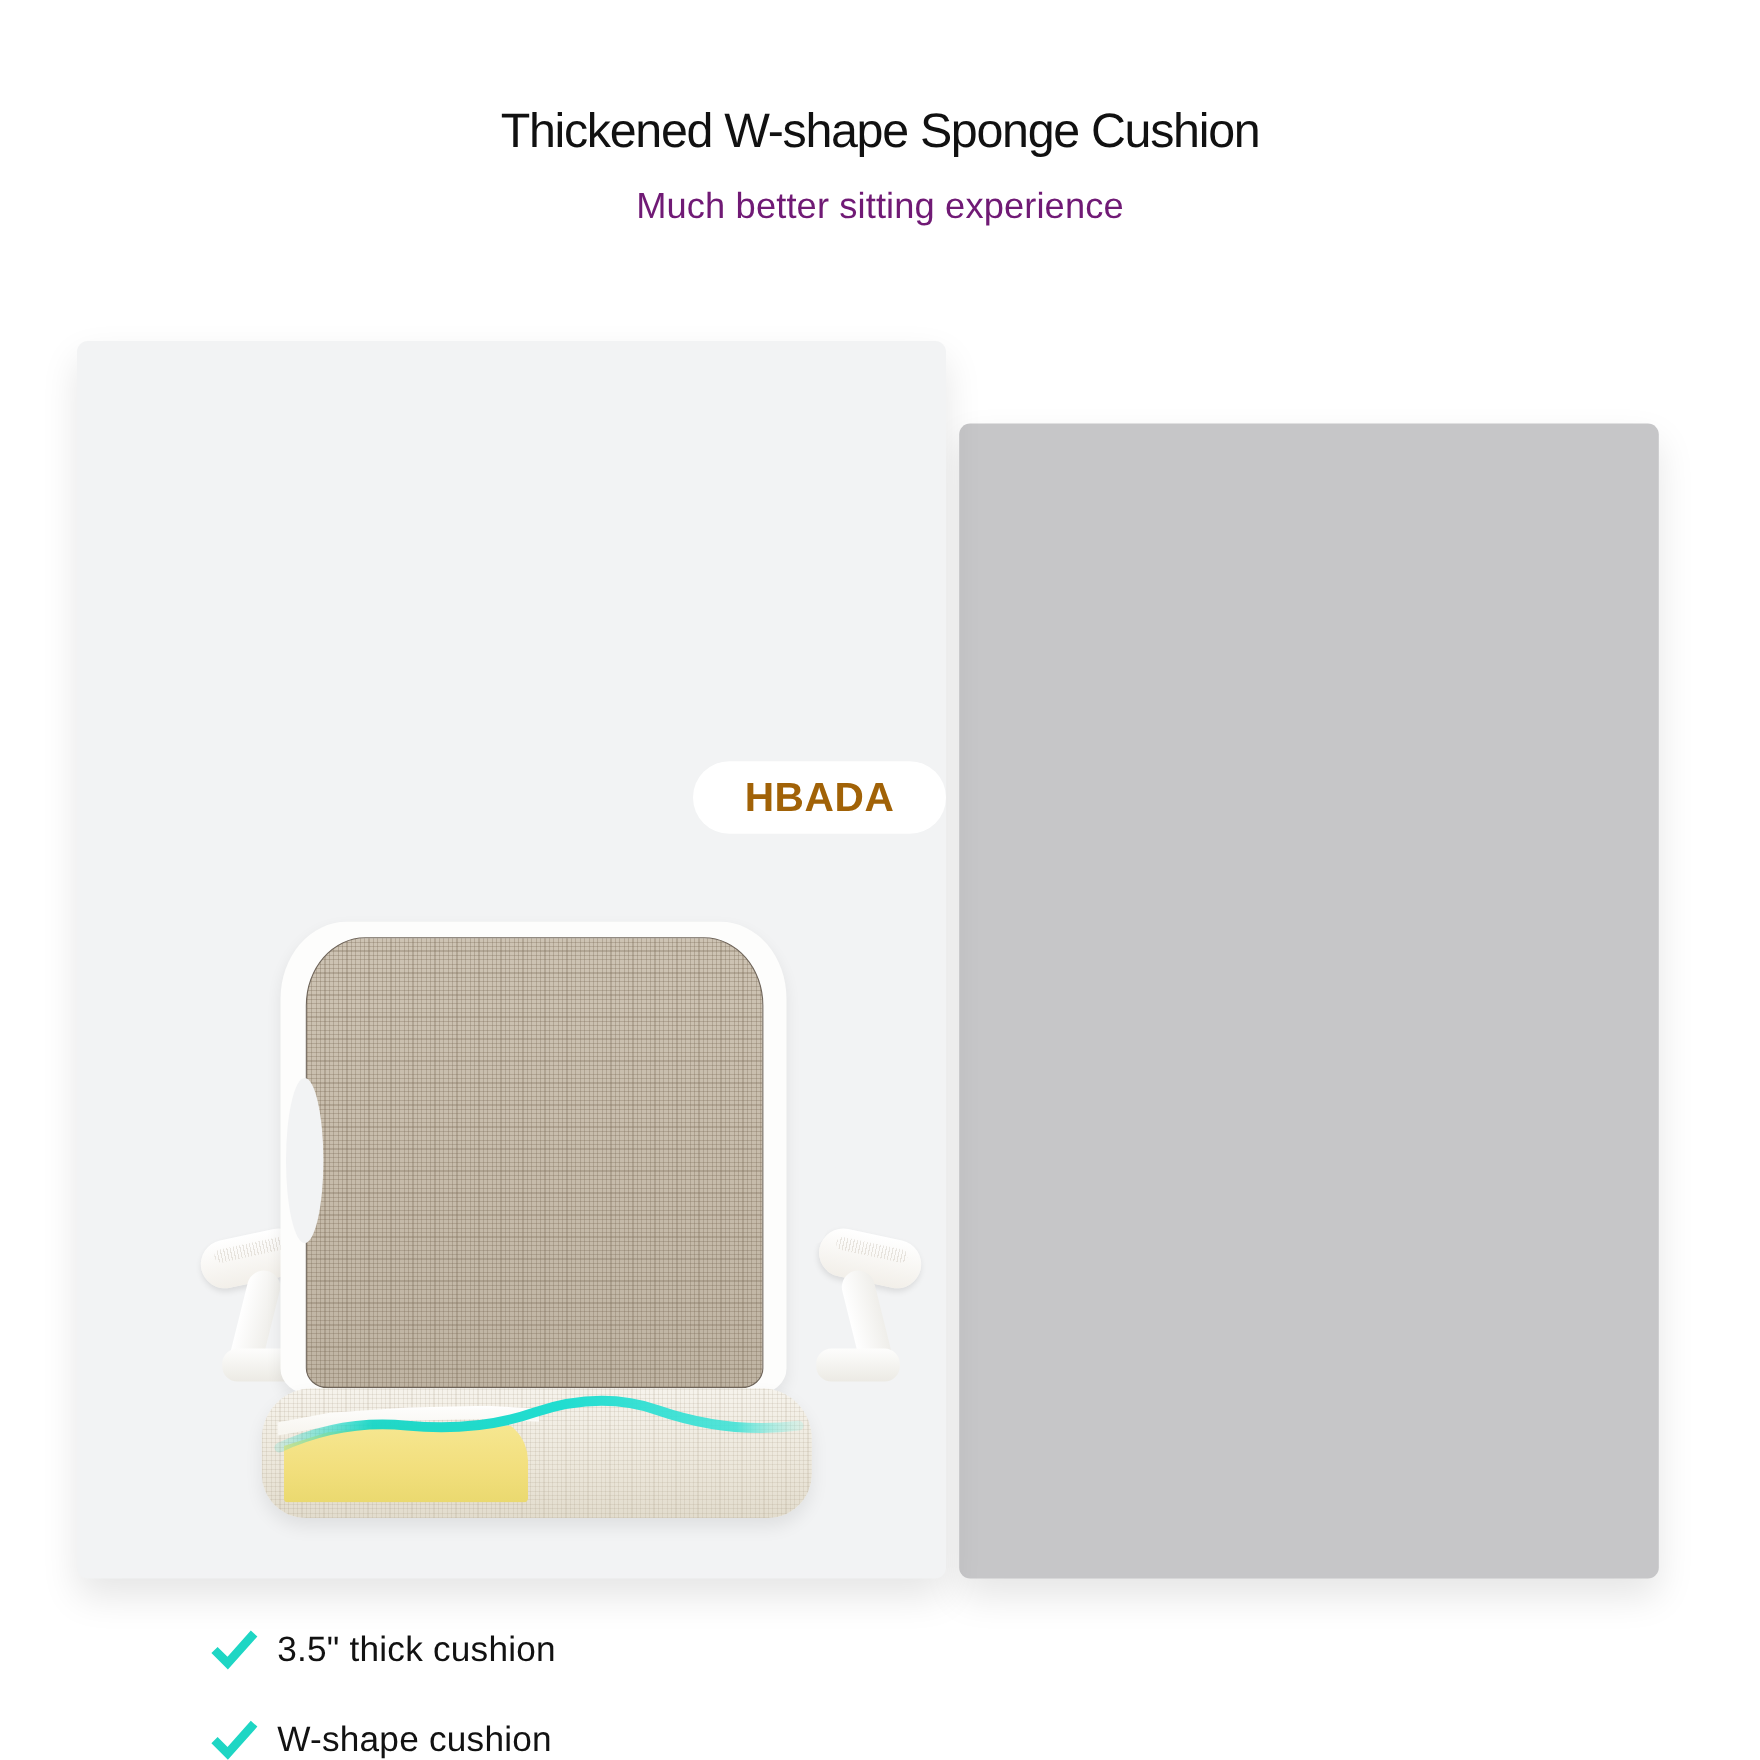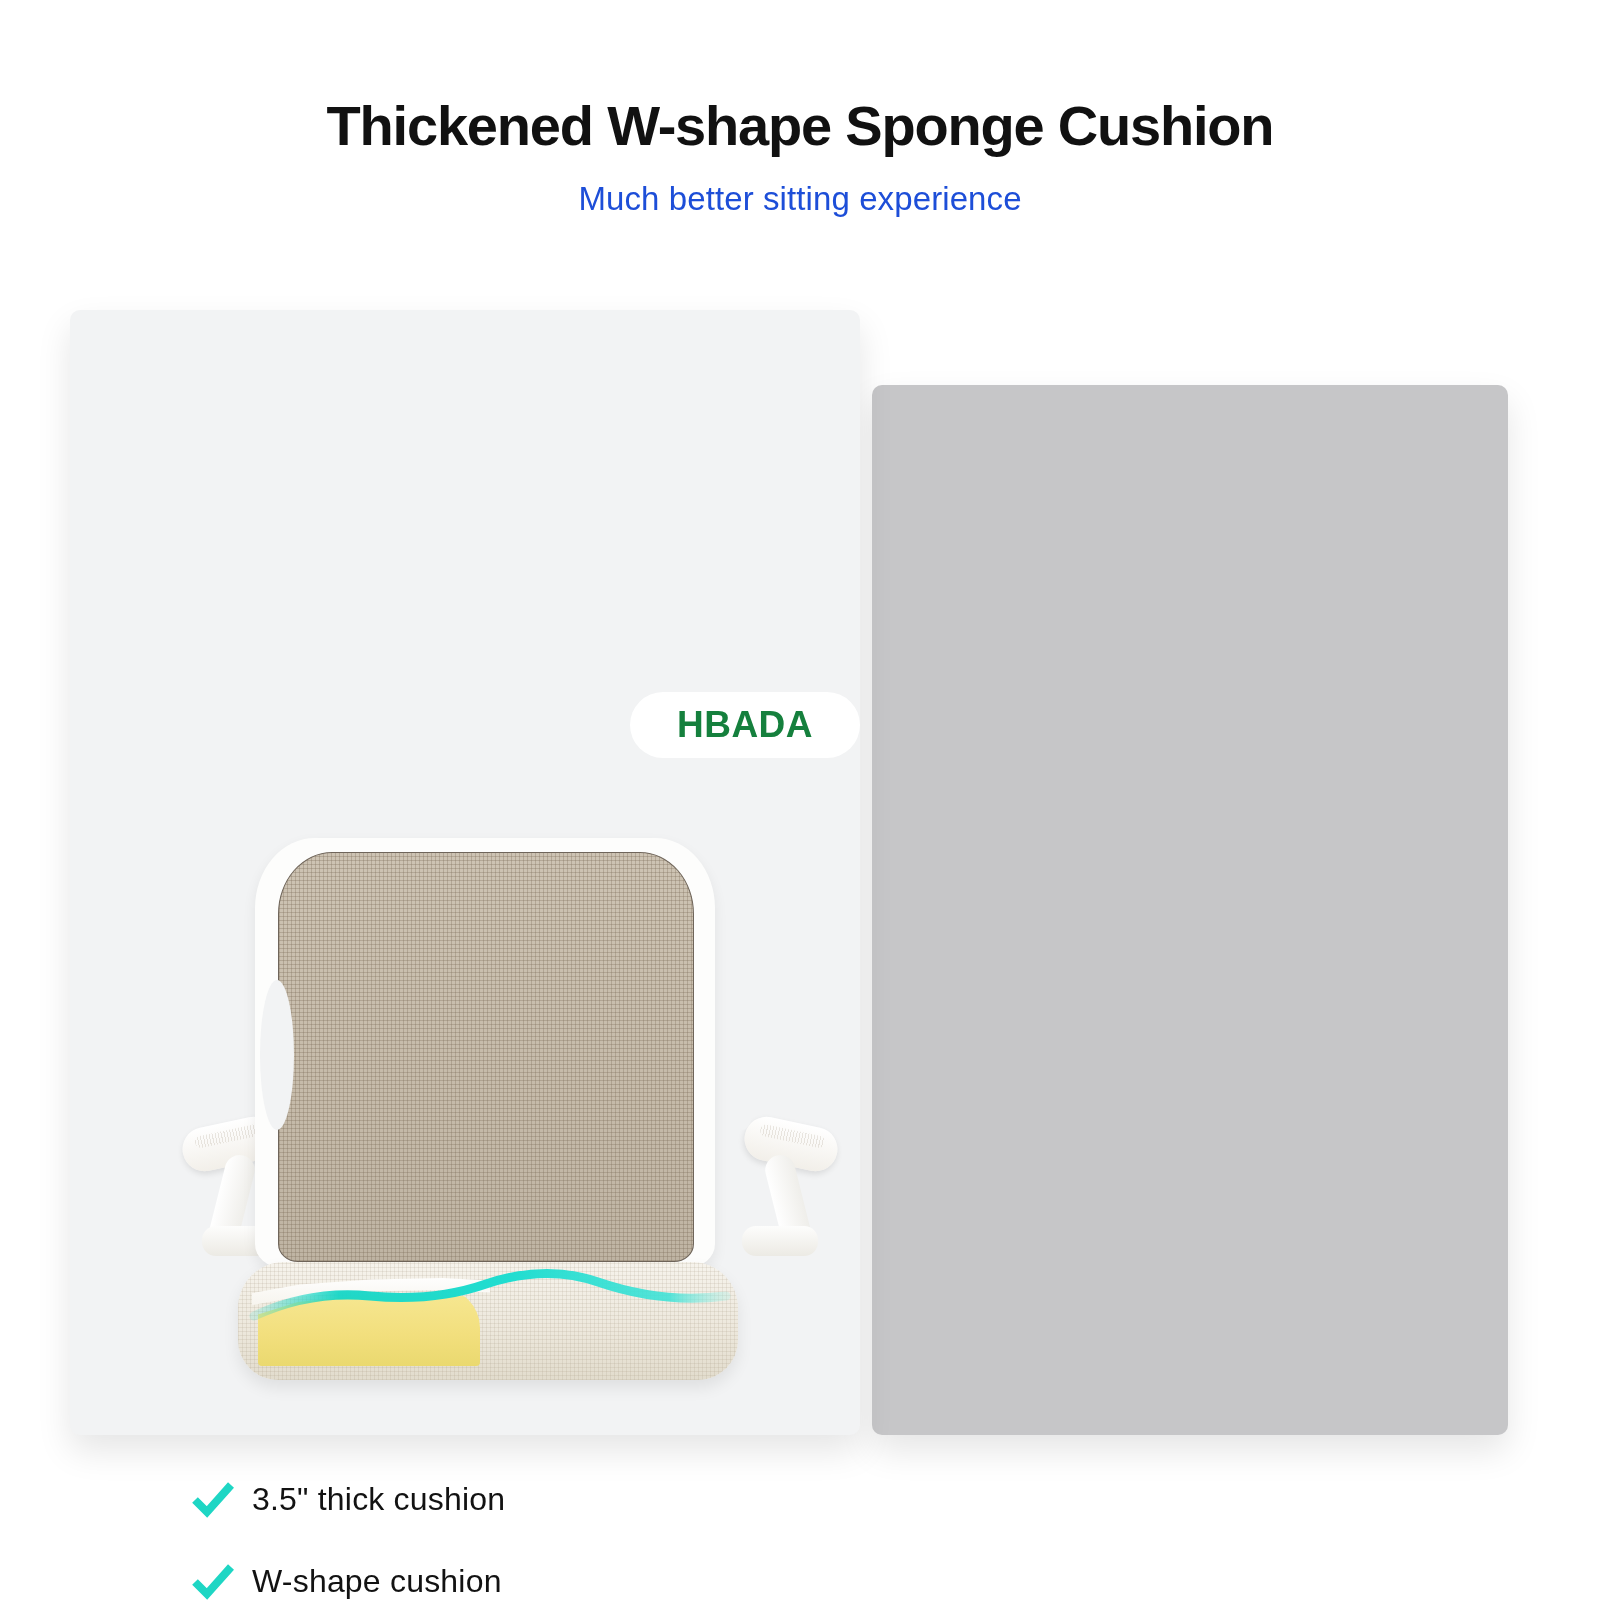--- a/index.html
+++ b/index.html
@@ -6,26 +6,26 @@
   body{
     width:1600px;height:1600px;
     background:#ffffff;
     font-family:"Liberation Sans","DejaVu Sans",sans-serif;
     overflow:hidden;position:relative;
   }
 
   
   #header{position:absolute;left:0;top:0;width:1600px;text-align:center;}
   #title{
-    font-size:56px;font-weight:bold;color:#111111;
+    font-size:44px;font-weight:normal;color:#111111;
     letter-spacing:-1.2px;margin-top:96px;line-height:1.08;
     white-space:nowrap;
   }
   #subtitle{
-    font-size:33px;font-weight:400;color:#1d4ed8;
+    font-size:33px;font-weight:400;color:#701a75;
     margin-top:24px;letter-spacing:.1px;
   }
 
   
   #panel-others{
     position:absolute;left:872px;top:385px;
     width:636px;height:1050px;
     background:#c6c6c8;
     border-radius:10px;
     box-shadow:0 16px 34px rgba(0,0,0,.10);
@@ -34,21 +34,21 @@
     position:absolute;left:70px;top:310px;
     width:790px;height:1125px;
     background:#f2f3f4;
     border-radius:10px;
     box-shadow:0 16px 34px rgba(0,0,0,.10);
   }
 
   
   .badge{
     position:absolute;display:flex;align-items:center;justify-content:center;
-    border-radius:42px;font-weight:bold;color:#15803d;
+    border-radius:42px;font-weight:bold;color:#a16207;
   }
   #badge-hbada{
     left:560px;top:382px;width:230px;height:66px;
     background:#ffffff;font-size:37px;letter-spacing:.5px;
   }
 
   
   .flist{position:absolute;}
   #list-hbada{left:120px;top:1148px;width:620px;}
   .frow{display:flex;align-items:center;height:82px;}

